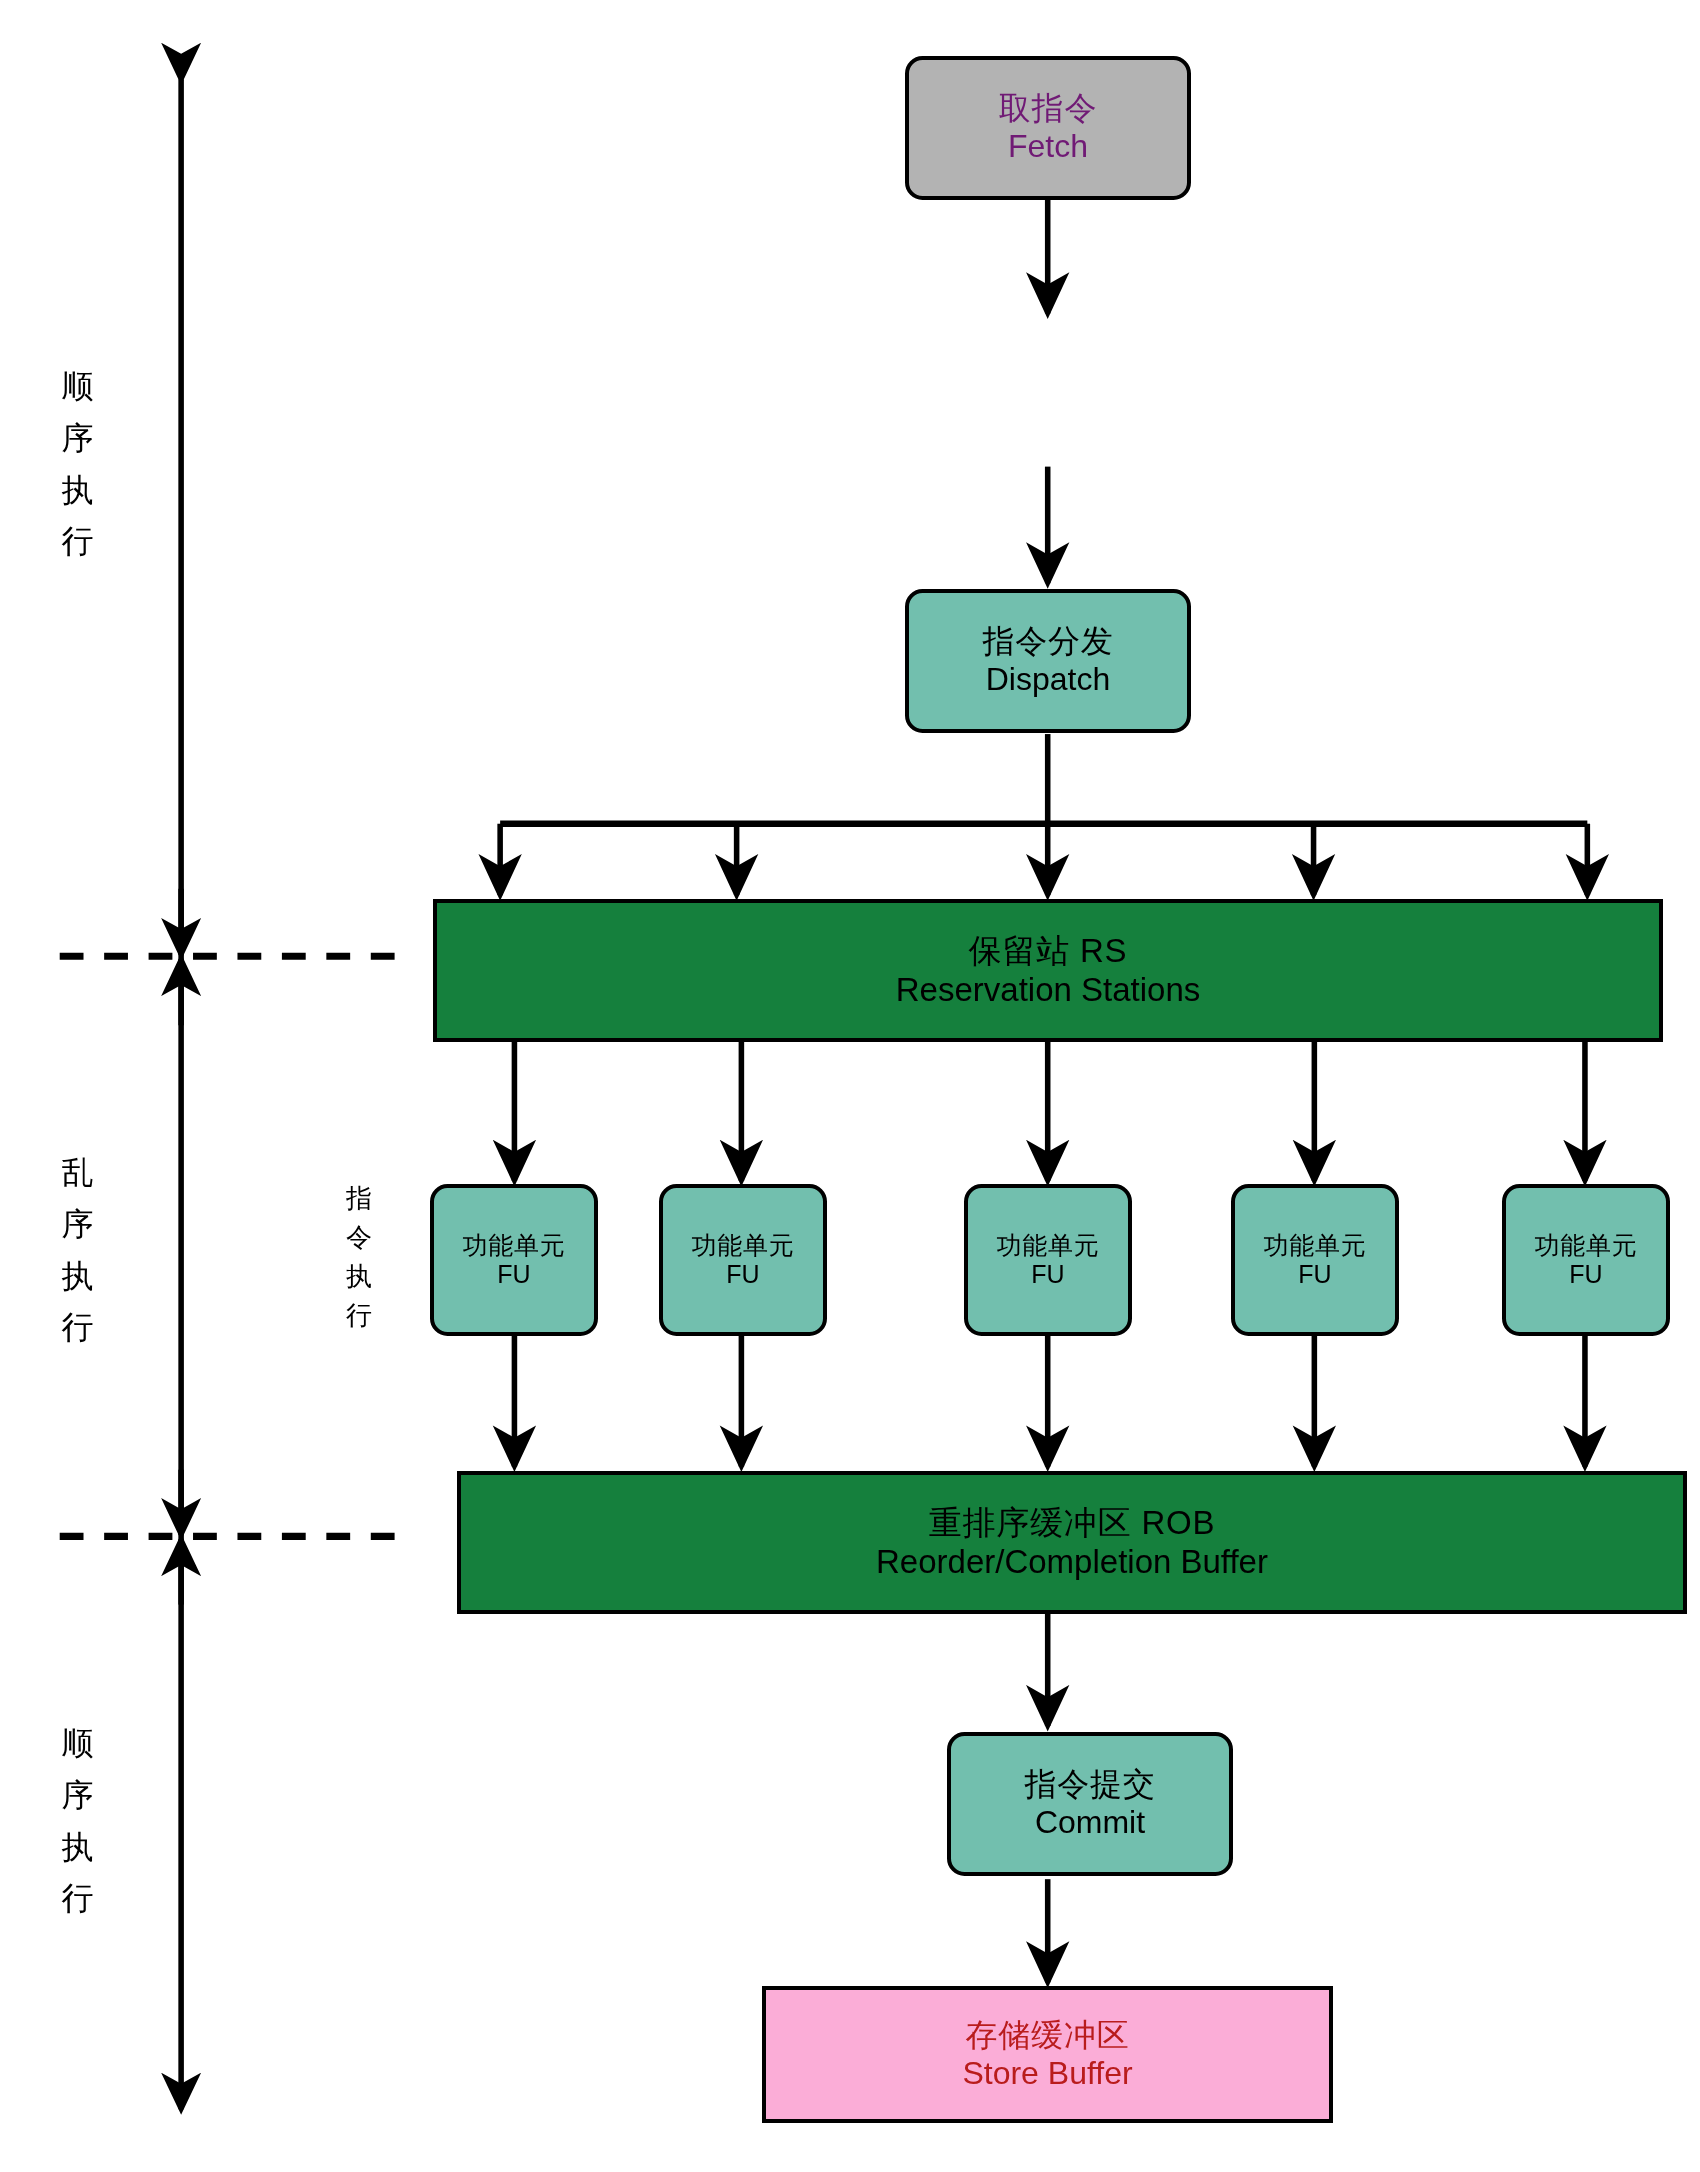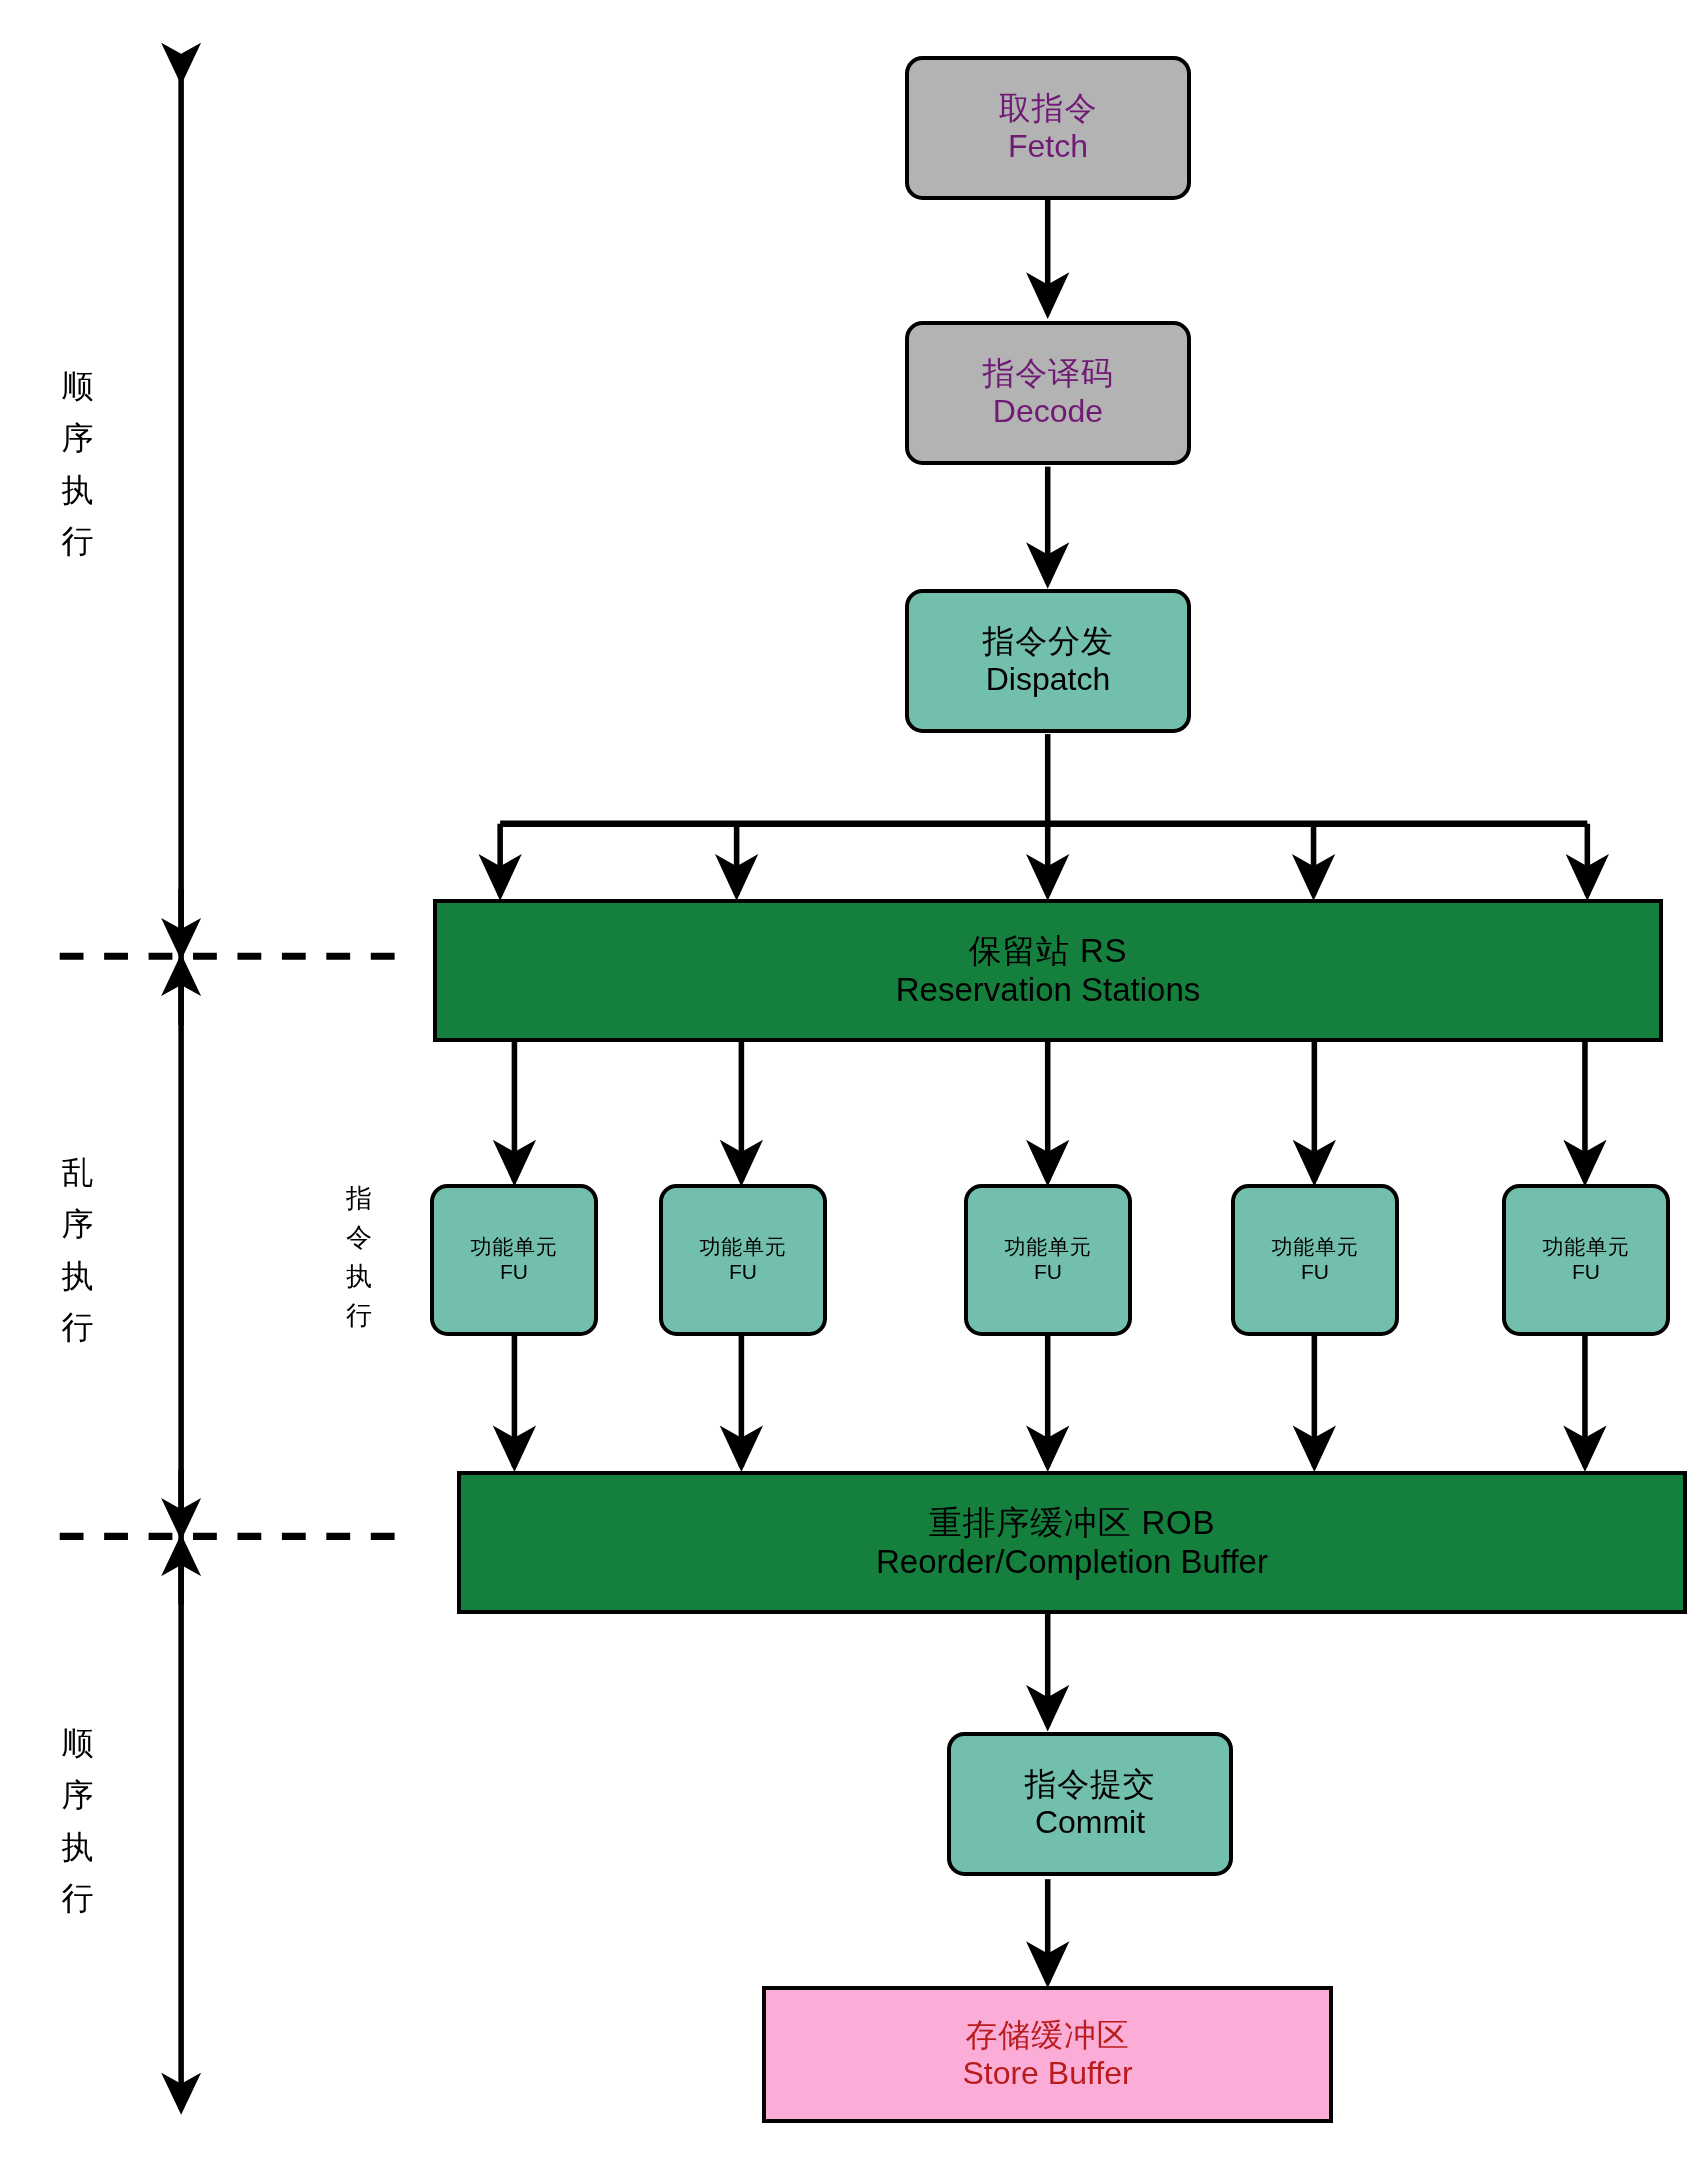--- a/index.html
+++ b/index.html
@@ -57,21 +57,21 @@
     color: #b91c1c;
   }
   .node .cn {
     font-size: 32px;
     letter-spacing: 0.8px;
   }
   .node .en {
     font-size: 32px;
   }
   .node.fu .cn, .node.fu .en {
-    font-size: 21px;
+    font-size: 25px;
   }
   .node.wide .cn, .node.wide .en {
     font-size: 33px;
   }
   .vlabel {
     position: absolute;
     width: 63px;
     text-align: center;
     font-size: 32px;
     line-height: 1.62;
@@ -191,24 +191,20 @@
     <span>令</span>
     <span>执</span>
     <span>行</span>
   </div>
 
   <div class="node stage-gray" style="left:905px; top:56px; width:286px; height:144px;">
     <div class="cn">取指令</div>
     <div class="en">Fetch</div>
   </div>
 
-  <div class="node stage-gray" style="left:905px; top:321px; width:286px; height:144px;">
-    <div class="cn">指令译码</div>
-    <div class="en">Decode</div>
-  </div>
 
   <div class="node stage-teal" style="left:905px; top:589px; width:286px; height:144px;">
     <div class="cn">指令分发</div>
     <div class="en">Dispatch</div>
   </div>
 
   <div class="node buffer-cream wide" style="left:433px; top:899px; width:1230px; height:143px;">
     <div class="cn">保留站 RS</div>
     <div class="en">Reservation Stations</div>
   </div>

